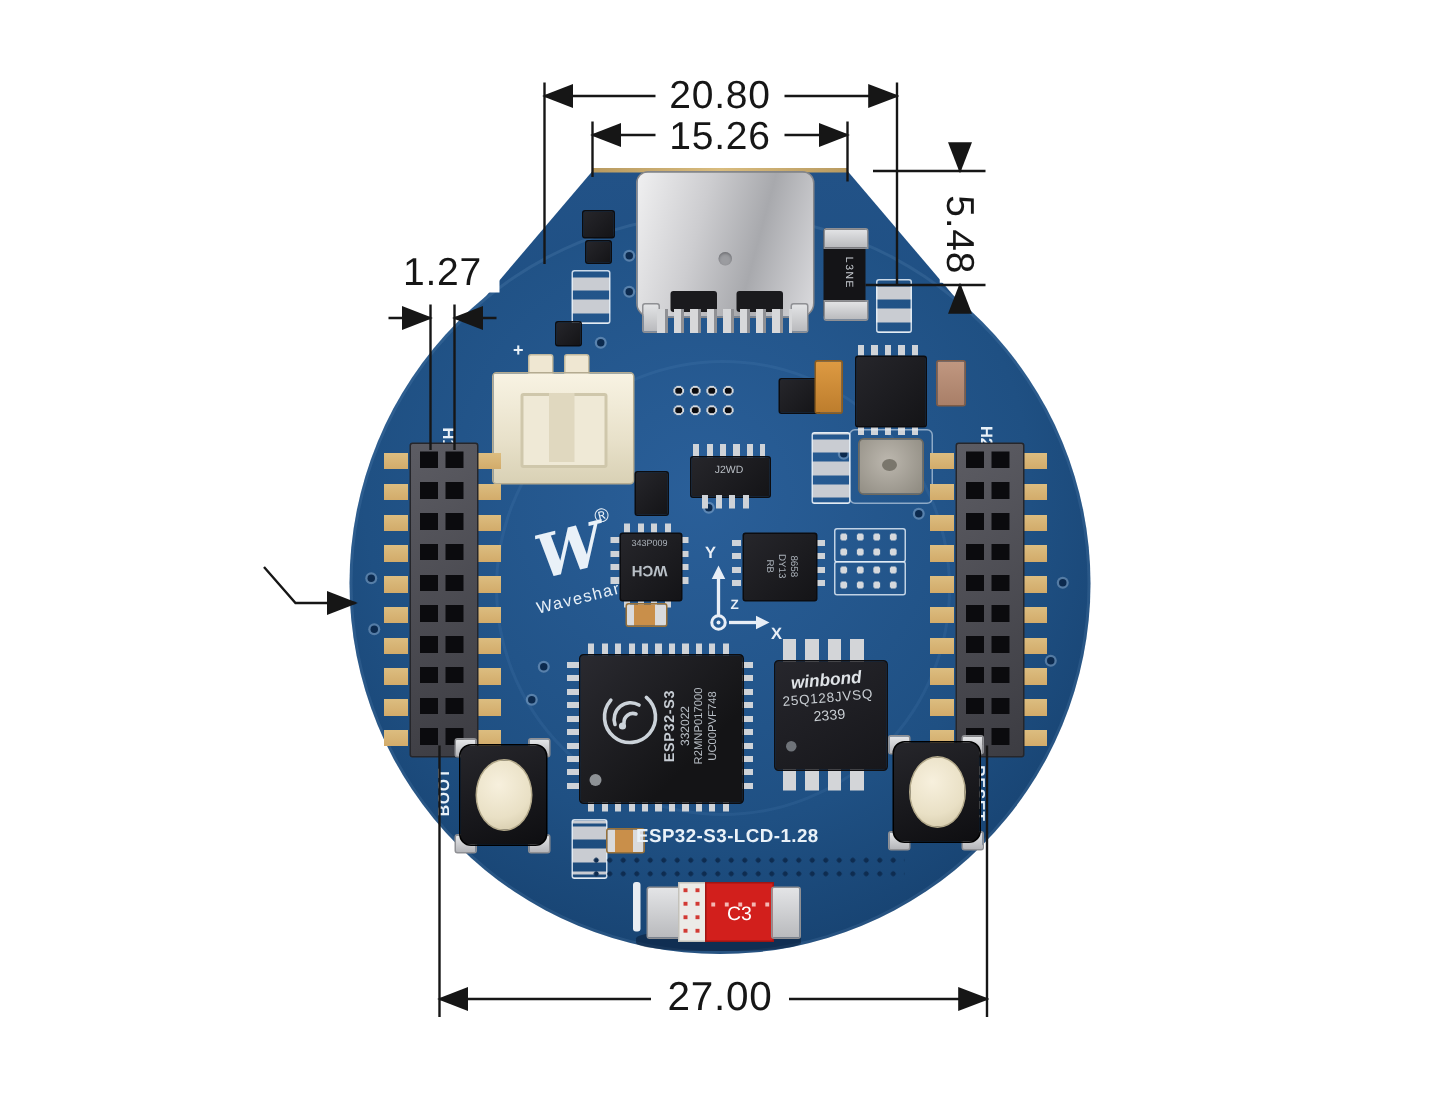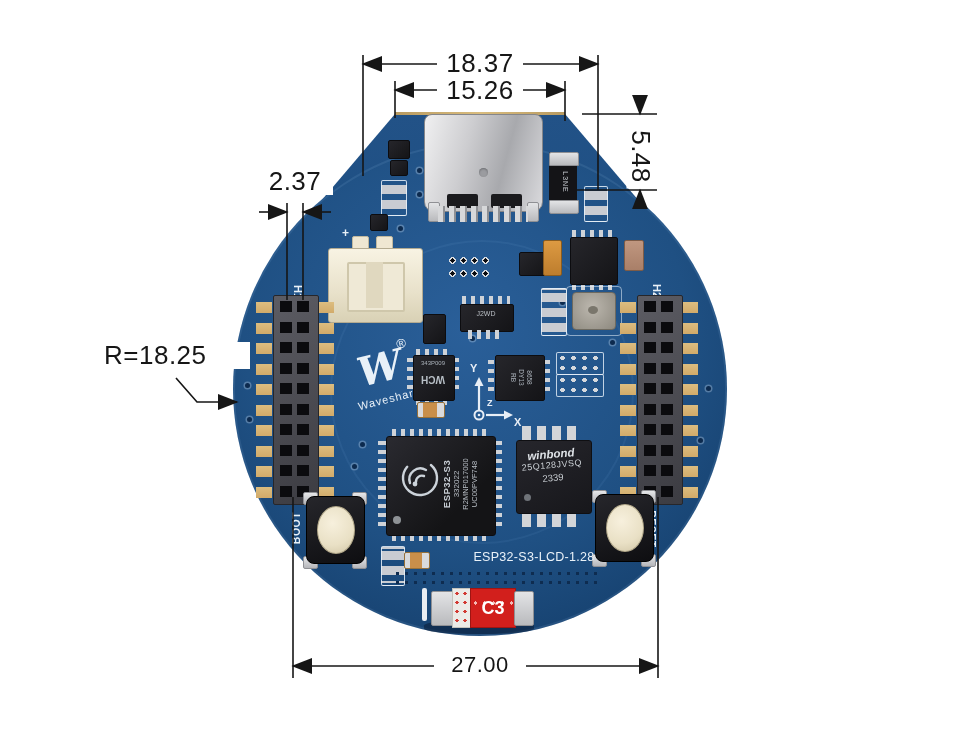--- a/index.html
+++ b/index.html
@@ -217,32 +217,32 @@
   <div class="a btntab" style="left:592px;top:490px"></div>
   <div class="a btntab" style="left:641px;top:490px"></div>
   <div class="a btntab" style="left:592px;top:554px"></div>
   <div class="a btntab" style="left:641px;top:554px"></div>
   <div class="a btnbase" style="left:595px;top:494px;width:57px;height:66px"></div>
   <div class="a dome" style="left:606px;top:504px;width:36px;height:46px"></div>
 
   <div class="a padbox" style="left:381px;top:546px;width:18px;height:34px"></div>
   <div class="a" style="left:404px;top:552px;width:24px;height:15px;border:1px solid #97713a;border-radius:2px;
        background:linear-gradient(90deg,#d9dadc 0,#d9dadc 5px,#c98f4a 5px,#c98f4a 17px,#d9dadc 17px)"></div>
-  <div class="a white-sil" style="left:454px;top:550px;width:160px;height:16px;text-align:center;font-size:12.5px;font-weight:normal;letter-spacing:.3px">ESP32-S3-LCD-1.28</div>
+  <div class="a white-sil" style="left:424px;top:550px;width:160px;height:16px;font-size:12.5px;font-weight:bold;letter-spacing:.3px">ESP32-S3-LCD-1.28</div>
   <div class="a dotfield" style="left:393px;top:569px;width:210px;height:18px"></div>
 
   <div class="a" style="left:424px;top:620px;width:110px;height:14px;border-radius:40%;background:rgba(8,24,48,.5)"></div>
   <div class="a" style="left:422px;top:588px;width:5px;height:33px;background:#e9edf2;border-radius:2px"></div>
   <div class="a silver" style="left:431px;top:591px;width:21px;height:33px"></div>
   <div class="a" style="left:452px;top:588px;width:18px;height:38px;background:#ecebe7;border:1px solid #c4c2bb;
        background-image:radial-gradient(circle,#d23a33 1.5px,rgba(0,0,0,0) 1.6px);background-size:8px 9px"></div>
   <div class="a" style="left:470px;top:588px;width:44px;height:38px;background:#d21f1c;border:1px solid #a01512;
        background-image:radial-gradient(circle,#f4b8b4 1.5px,rgba(0,0,0,0) 1.6px);background-size:9px 28px;
        display:flex;align-items:center;justify-content:center">
-    <span style="color:#fff;font-size:18px;font-weight:bold">C3</span>
+    <span style="color:#fff;font-size:13px;font-weight:normal">C3</span>
   </div>
   <div class="a silver" style="left:514px;top:591px;width:18px;height:33px"></div>
 
   <svg class="a" style="left:0;top:0" width="960" height="732">
     <defs>
       <marker id="ar" markerWidth="13" markerHeight="10" refX="12" refY="5" orient="auto-start-reverse">
         <path d="M0,0 L13,5 L0,10 Z" fill="#161616"></path>
       </marker>
     </defs>
     <g stroke="#161616" stroke-width="1.6" fill="none">
@@ -260,20 +260,19 @@
       <line x1="331" y1="212" x2="303" y2="212" marker-end="url(#ar)"></line>
       <line x1="287" y1="203" x2="287" y2="300"></line>
       <line x1="303" y1="203" x2="303" y2="300"></line>
       <line x1="293" y1="666" x2="658" y2="666" marker-start="url(#ar)" marker-end="url(#ar)"></line>
       <line x1="293" y1="497" x2="293" y2="678"></line>
       <line x1="658" y1="497" x2="658" y2="678"></line>
       <polyline points="176,378 197,402 237,402" marker-end="url(#ar)"></polyline>
     </g>
   </svg>
 
-  <div class="dimtxt" style="left:437px;top:50px;width:86px">18.37</div>
+  <div class="dimtxt" style="left:437px;top:50px;width:86px">20.80</div>
   <div class="dimtxt" style="left:437px;top:77px;width:86px">15.26</div>
   <div class="dimtxt rot90" style="left:608px;top:143px;width:64px;height:27px">5.48</div>
-  <div class="dimtxt" style="left:257px;top:168px;width:76px">2.37</div>
-  <div class="dimtxt" style="left:104px;top:342px;width:146px;text-align:left">R=18.25</div>
-  <div class="dimtxt" style="left:434px;top:651px;width:92px;font-size:22px">27.00</div>
+  <div class="dimtxt" style="left:257px;top:168px;width:76px">1.27</div>
+  <div class="dimtxt" style="left:434px;top:651px;width:92px;font-size:27px">27.00</div>
 
 </div>
 
 </body></html>

